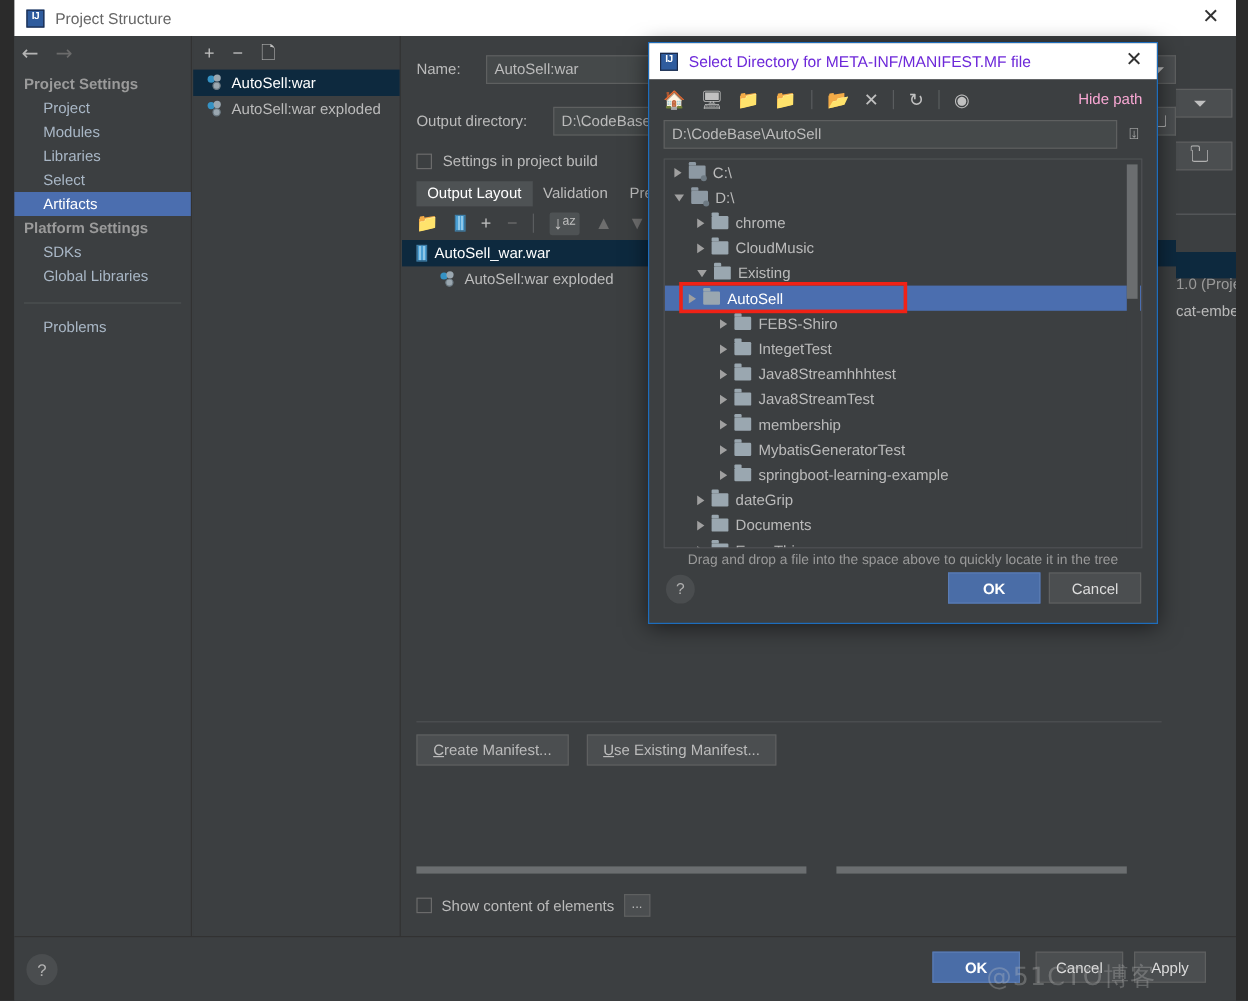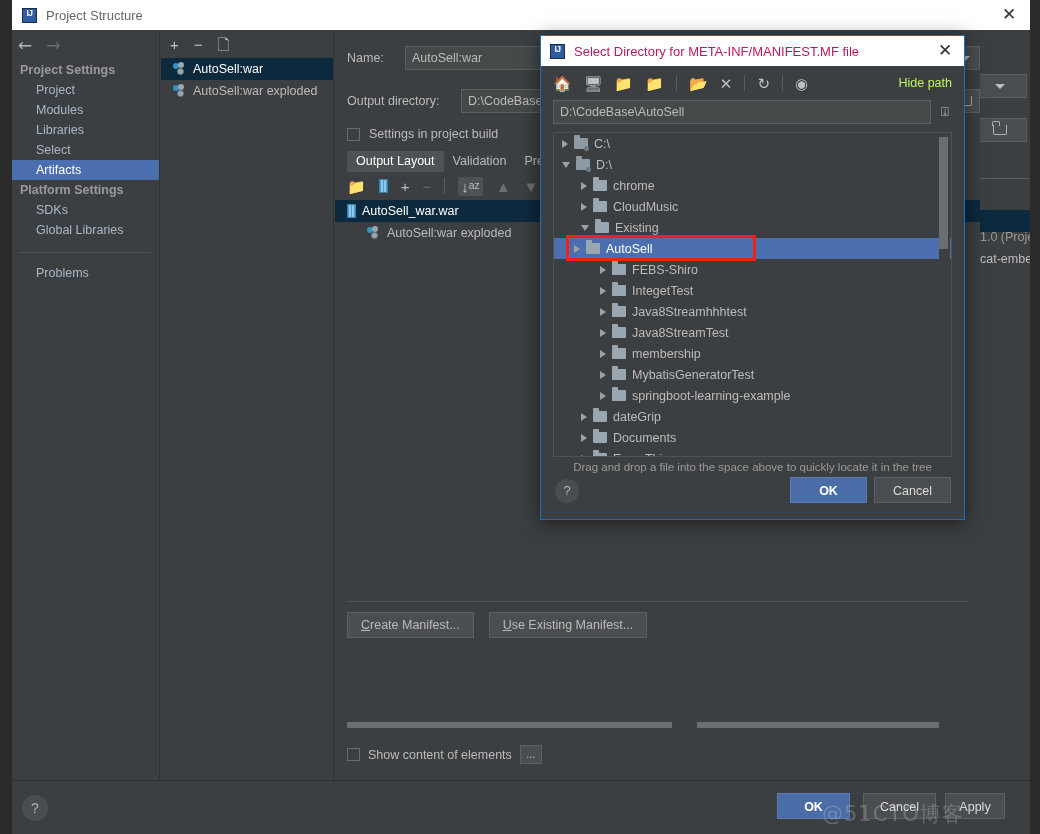--- a/index.html
+++ b/index.html
@@ -212,31 +212,31 @@
   
   .sd-dialog {
     position: absolute; left: 540px; top: 35px; width: 425px; height: 485px;
     background: #3c3f41; border: 1px solid #1d6dbd;
     box-shadow: 0 3px 18px rgba(0,0,0,0.55);
   }
   .sd-titlebar {
     height: 30px; background: #ffffff; display: flex; align-items: center;
     padding-left: 9px;
   }
-  .sd-title-text { color: #be185d; font-size: 13px; }
+  .sd-title-text { color: #6d28d9; font-size: 13px; }
   .sd-close {
     position: absolute; right: 10px; top: 6px; width: 18px; height: 18px;
     color: #333; font-size: 17px; line-height: 17px; text-align: center; cursor: pointer;
     font-family: "DejaVu Sans", sans-serif;
   }
   .sd-toolbar {
     height: 34px; display: flex; align-items: center; padding: 0 12px; gap: 12px;
   }
   .sd-hidepath {
-    margin-left: auto; color: #bef264; font-size: 12.5px; cursor: pointer;
+    margin-left: auto; color: #f9a8d4; font-size: 12.5px; cursor: pointer;
   }
   .sd-pathbar { display: flex; align-items: center; padding: 0 12px; gap: 7px; }
   .sd-pathfield {
     flex: 1; height: 24px; background: #45494a; border: 1px solid #5e6060;
     color: #bbbbbb; font-size: 12.5px; line-height: 22px; padding: 0 6px;
   }
   .sd-dl-icon { width: 14px; color: #c0c0c0; font-size: 13px; text-align: center; cursor: pointer; }
 
   .sd-tree {
     position: relative; margin: 8px 12px 0 12px; height: 325px;

